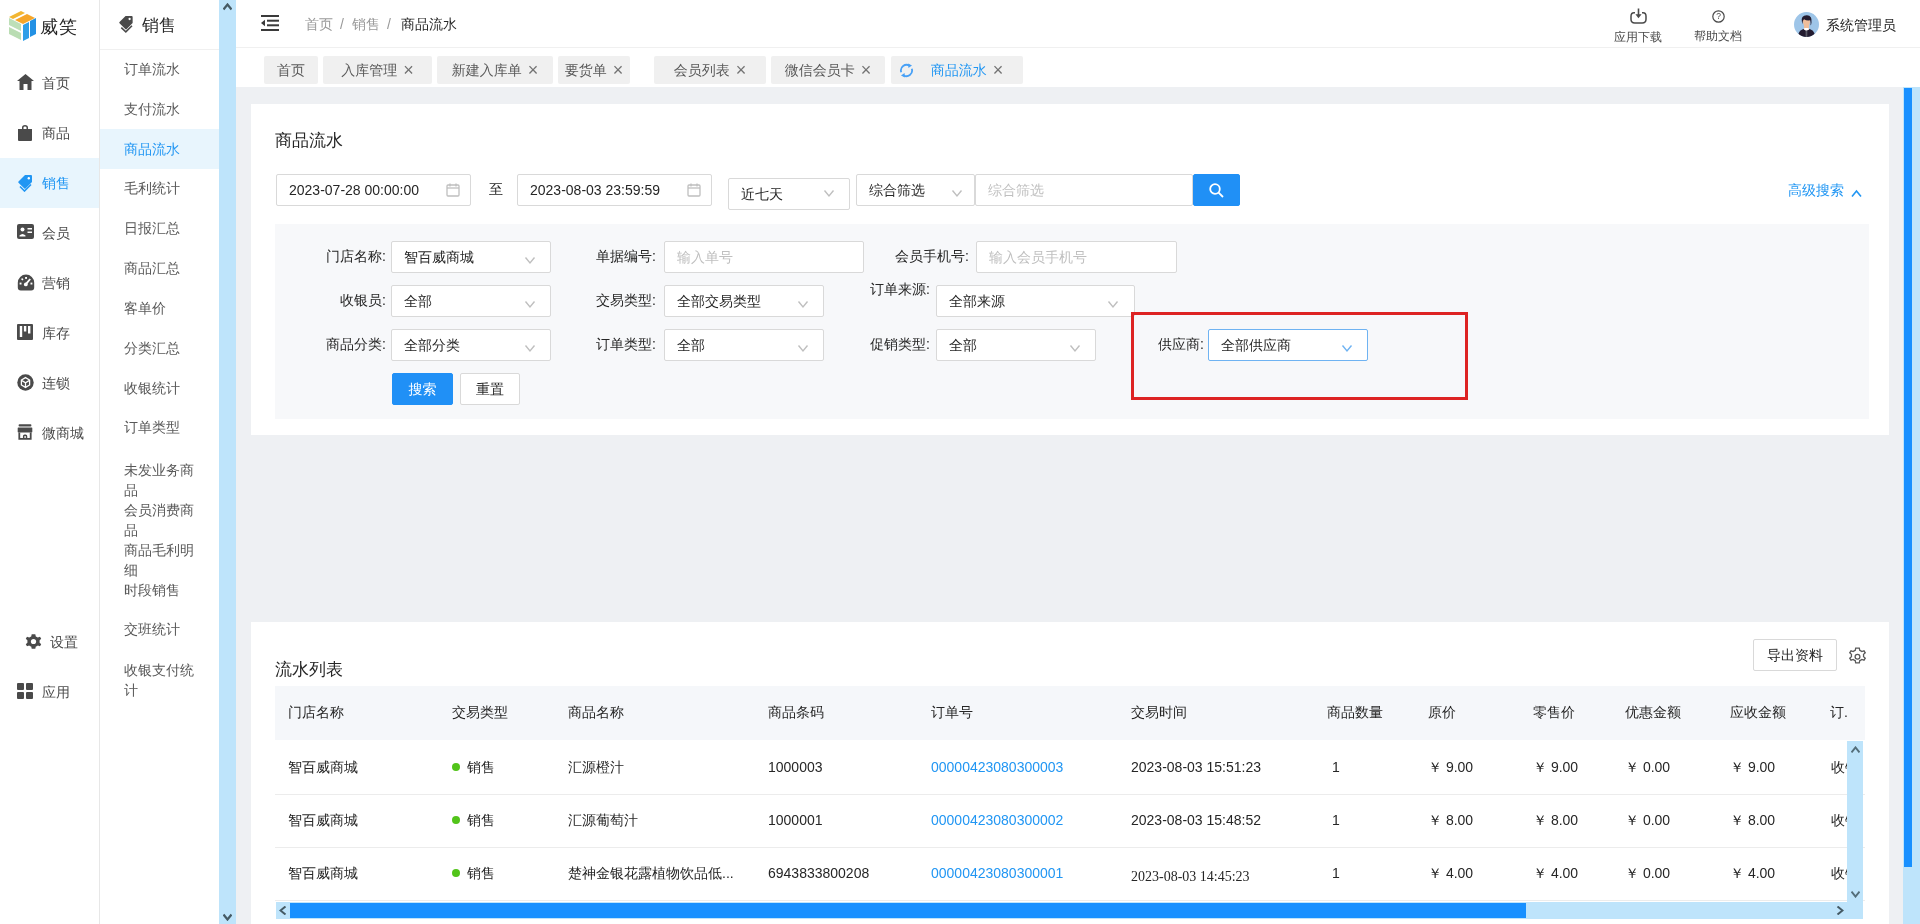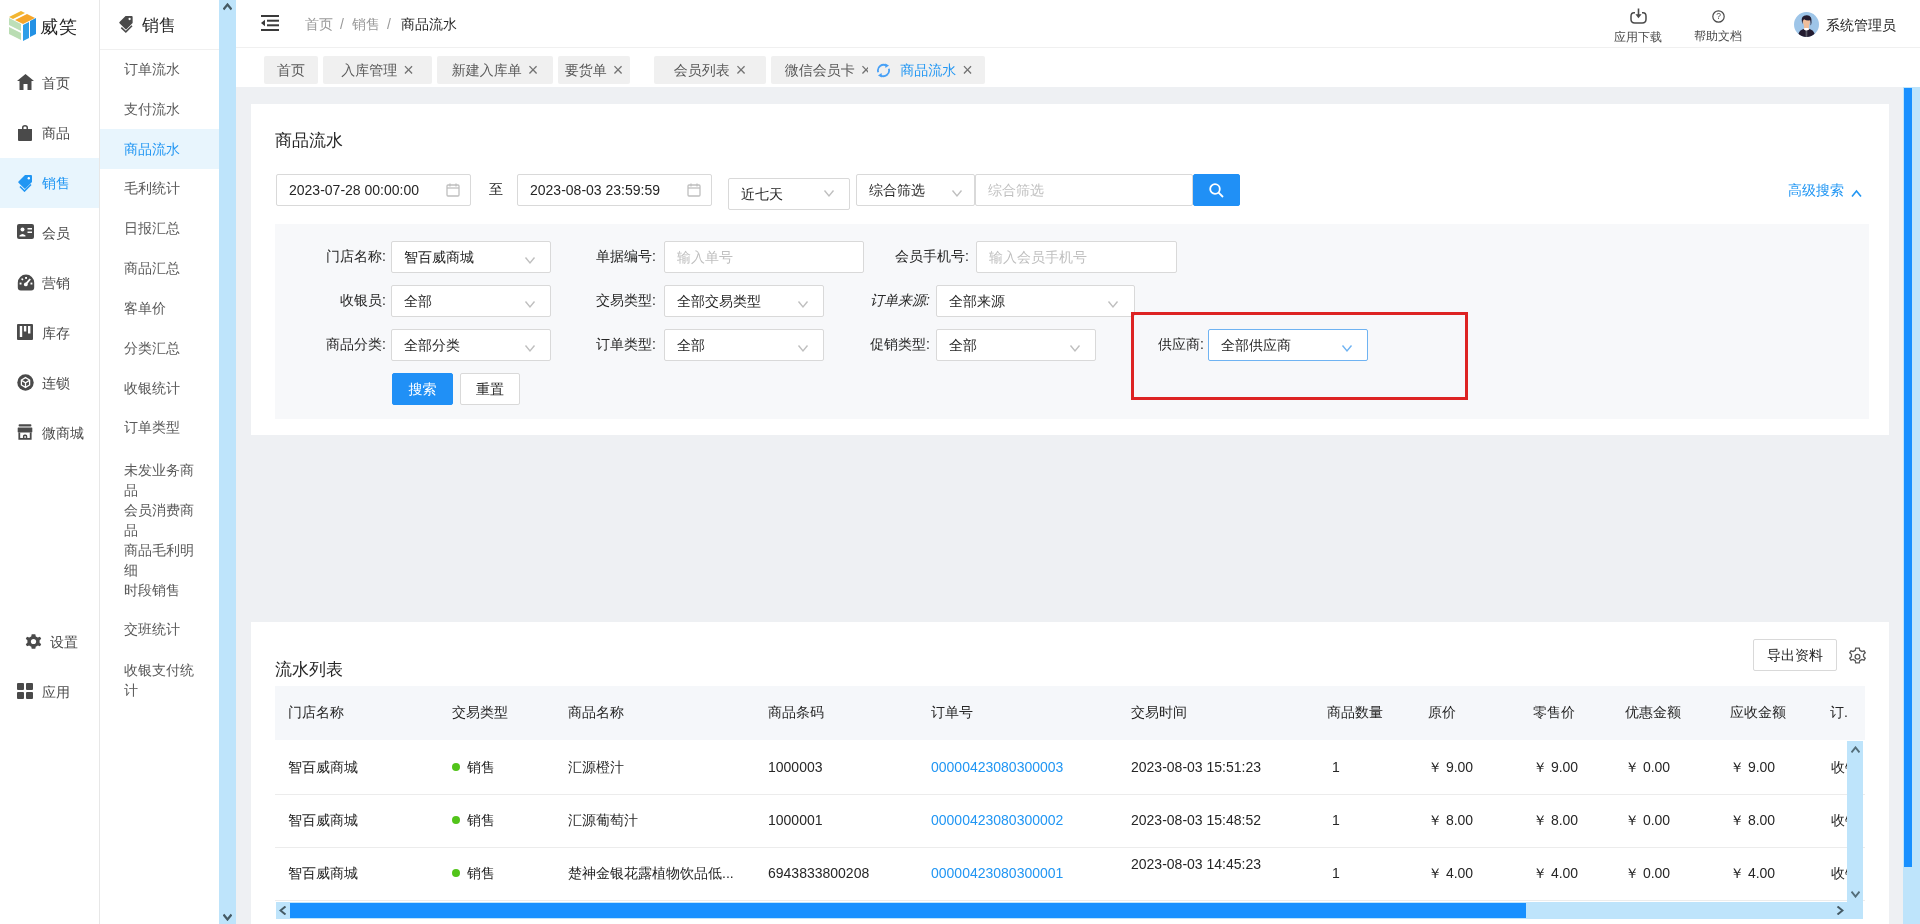--- a/index.html
+++ b/index.html
@@ -241,21 +241,21 @@
   <span class="bc d" style="left:1590px;top:17px;">系统管理员</span>
 </div>
 
 <div class="abs" id="tabs">
   <div class="tab" style="left:28px;width:54px;">首页</div>
   <div class="tab" style="left:87px;width:109px;">入库管理<span class="x">×</span></div>
   <div class="tab" style="left:201px;width:116px;">新建入库单<span class="x">×</span></div>
   <div class="tab" style="left:322px;width:72px;">要货单<span class="x">×</span></div>
   <div class="tab" style="left:418px;width:112px;">会员列表<span class="x">×</span></div>
   <div class="tab" style="left:535px;width:114px;">微信会员卡<span class="x">×</span></div>
-  <div class="tab act" style="left:632px;width:117px;">
+  <div class="tab act" style="left:655px;width:132px;">
     <svg style="position:absolute;left:8px;top:7px;" width="15" height="15" viewBox="0 0 15 15">
         <path d="M2.2 9.2 A5.6 5.6 0 0 1 10.6 2.8" fill="none" stroke="#47a0f6" stroke-width="1.8"></path>
         <polygon points="9.2,0.6 9.4,5 13,2.4" fill="#47a0f6"></polygon>
         <path d="M12.8 5.8 A5.6 5.6 0 0 1 4.4 12.2" fill="none" stroke="#47a0f6" stroke-width="1.8"></path>
         <polygon points="5.8,14.4 5.6,10 2,12.6" fill="#47a0f6"></polygon>
       </svg>
     <span style="margin-left:20px;">商品流水</span><span class="x">×</span>
   </div>
 </div>
 
@@ -314,21 +314,21 @@
     <div class="lab" style="left:20px;top:188px;width:115px;">收银员:</div>
     <div class="sel" style="left:140px;top:181px;width:160px;">全部</div>
     <div class="chev" style="left:273px;top:192px;"><svg width="12" height="10" viewBox="0 0 12 10">
           <path d="M1.5 2.5 L6 8 L10.5 2.5" fill="none" stroke="#bfbfbf" stroke-width="1.4"></path>
         </svg></div>
     <div class="lab" style="left:290px;top:188px;width:115px;">交易类型:</div>
     <div class="sel" style="left:413px;top:181px;width:160px;">全部交易类型</div>
     <div class="chev" style="left:546px;top:192px;"><svg width="12" height="10" viewBox="0 0 12 10">
           <path d="M1.5 2.5 L6 8 L10.5 2.5" fill="none" stroke="#bfbfbf" stroke-width="1.4"></path>
         </svg></div>
-    <div class="lab" style="left:551px;top:188px;width:128px;font-style:italic;">订单来源:</div>
+    <div class="lab" style="left:551px;top:177px;width:128px;">订单来源:</div>
     <div class="sel" style="left:685px;top:181px;width:199px;">全部来源</div>
     <div class="chev" style="left:856px;top:192px;"><svg width="12" height="10" viewBox="0 0 12 10">
           <path d="M1.5 2.5 L6 8 L10.5 2.5" fill="none" stroke="#bfbfbf" stroke-width="1.4"></path>
         </svg></div>
 
     <div class="lab" style="left:20px;top:232px;width:115px;">商品分类:</div>
     <div class="sel" style="left:140px;top:225px;width:160px;">全部分类</div>
     <div class="chev" style="left:273px;top:236px;"><svg width="12" height="10" viewBox="0 0 12 10">
           <path d="M1.5 2.5 L6 8 L10.5 2.5" fill="none" stroke="#bfbfbf" stroke-width="1.4"></path>
         </svg></div>
@@ -407,21 +407,21 @@
     <div class="td" style="left:1479px;top:190px;">￥ 8.00</div>
     <div class="td" style="left:1580px;top:190px;">收银</div>
     <div class="rowline" style="top:225px;"></div>
 
     <div class="td" style="left:37px;top:243px;">智百威商城</div>
     <div style="position:absolute;left:201px;top:247px;width:8px;height:8px;border-radius:50%;background:#52c41a;"></div>
     <div class="td" style="left:216px;top:243px;">销售</div>
     <div class="td" style="left:317px;top:243px;">楚神金银花露植物饮品低...</div>
     <div class="td" style="left:517px;top:243px;">6943833800208</div>
     <div class="td link" style="left:680px;top:243px;">00000423080300001</div>
-    <div class="td" style="left:880px;top:234px;">2023-08-03 14:45:23</div>
+    <div class="td" style="left:880px;top:247px;font-family:Liberation Serif, serif;">2023-08-03 14:45:23</div>
     <div class="td" style="left:1081px;top:243px;">1</div>
     <div class="td" style="left:1177px;top:243px;">￥ 4.00</div>
     <div class="td" style="left:1282px;top:243px;">￥ 4.00</div>
     <div class="td" style="left:1374px;top:243px;">￥ 0.00</div>
     <div class="td" style="left:1479px;top:243px;">￥ 4.00</div>
     <div class="td" style="left:1580px;top:243px;">收银</div>
     <div class="rowline" style="top:278px;"></div>
 
     <div style="position:absolute;left:1596px;top:119px;width:16px;height:161px;background:#bee4fb;"></div>
     <div class="caret" style="left:1600px;top:124px;">

